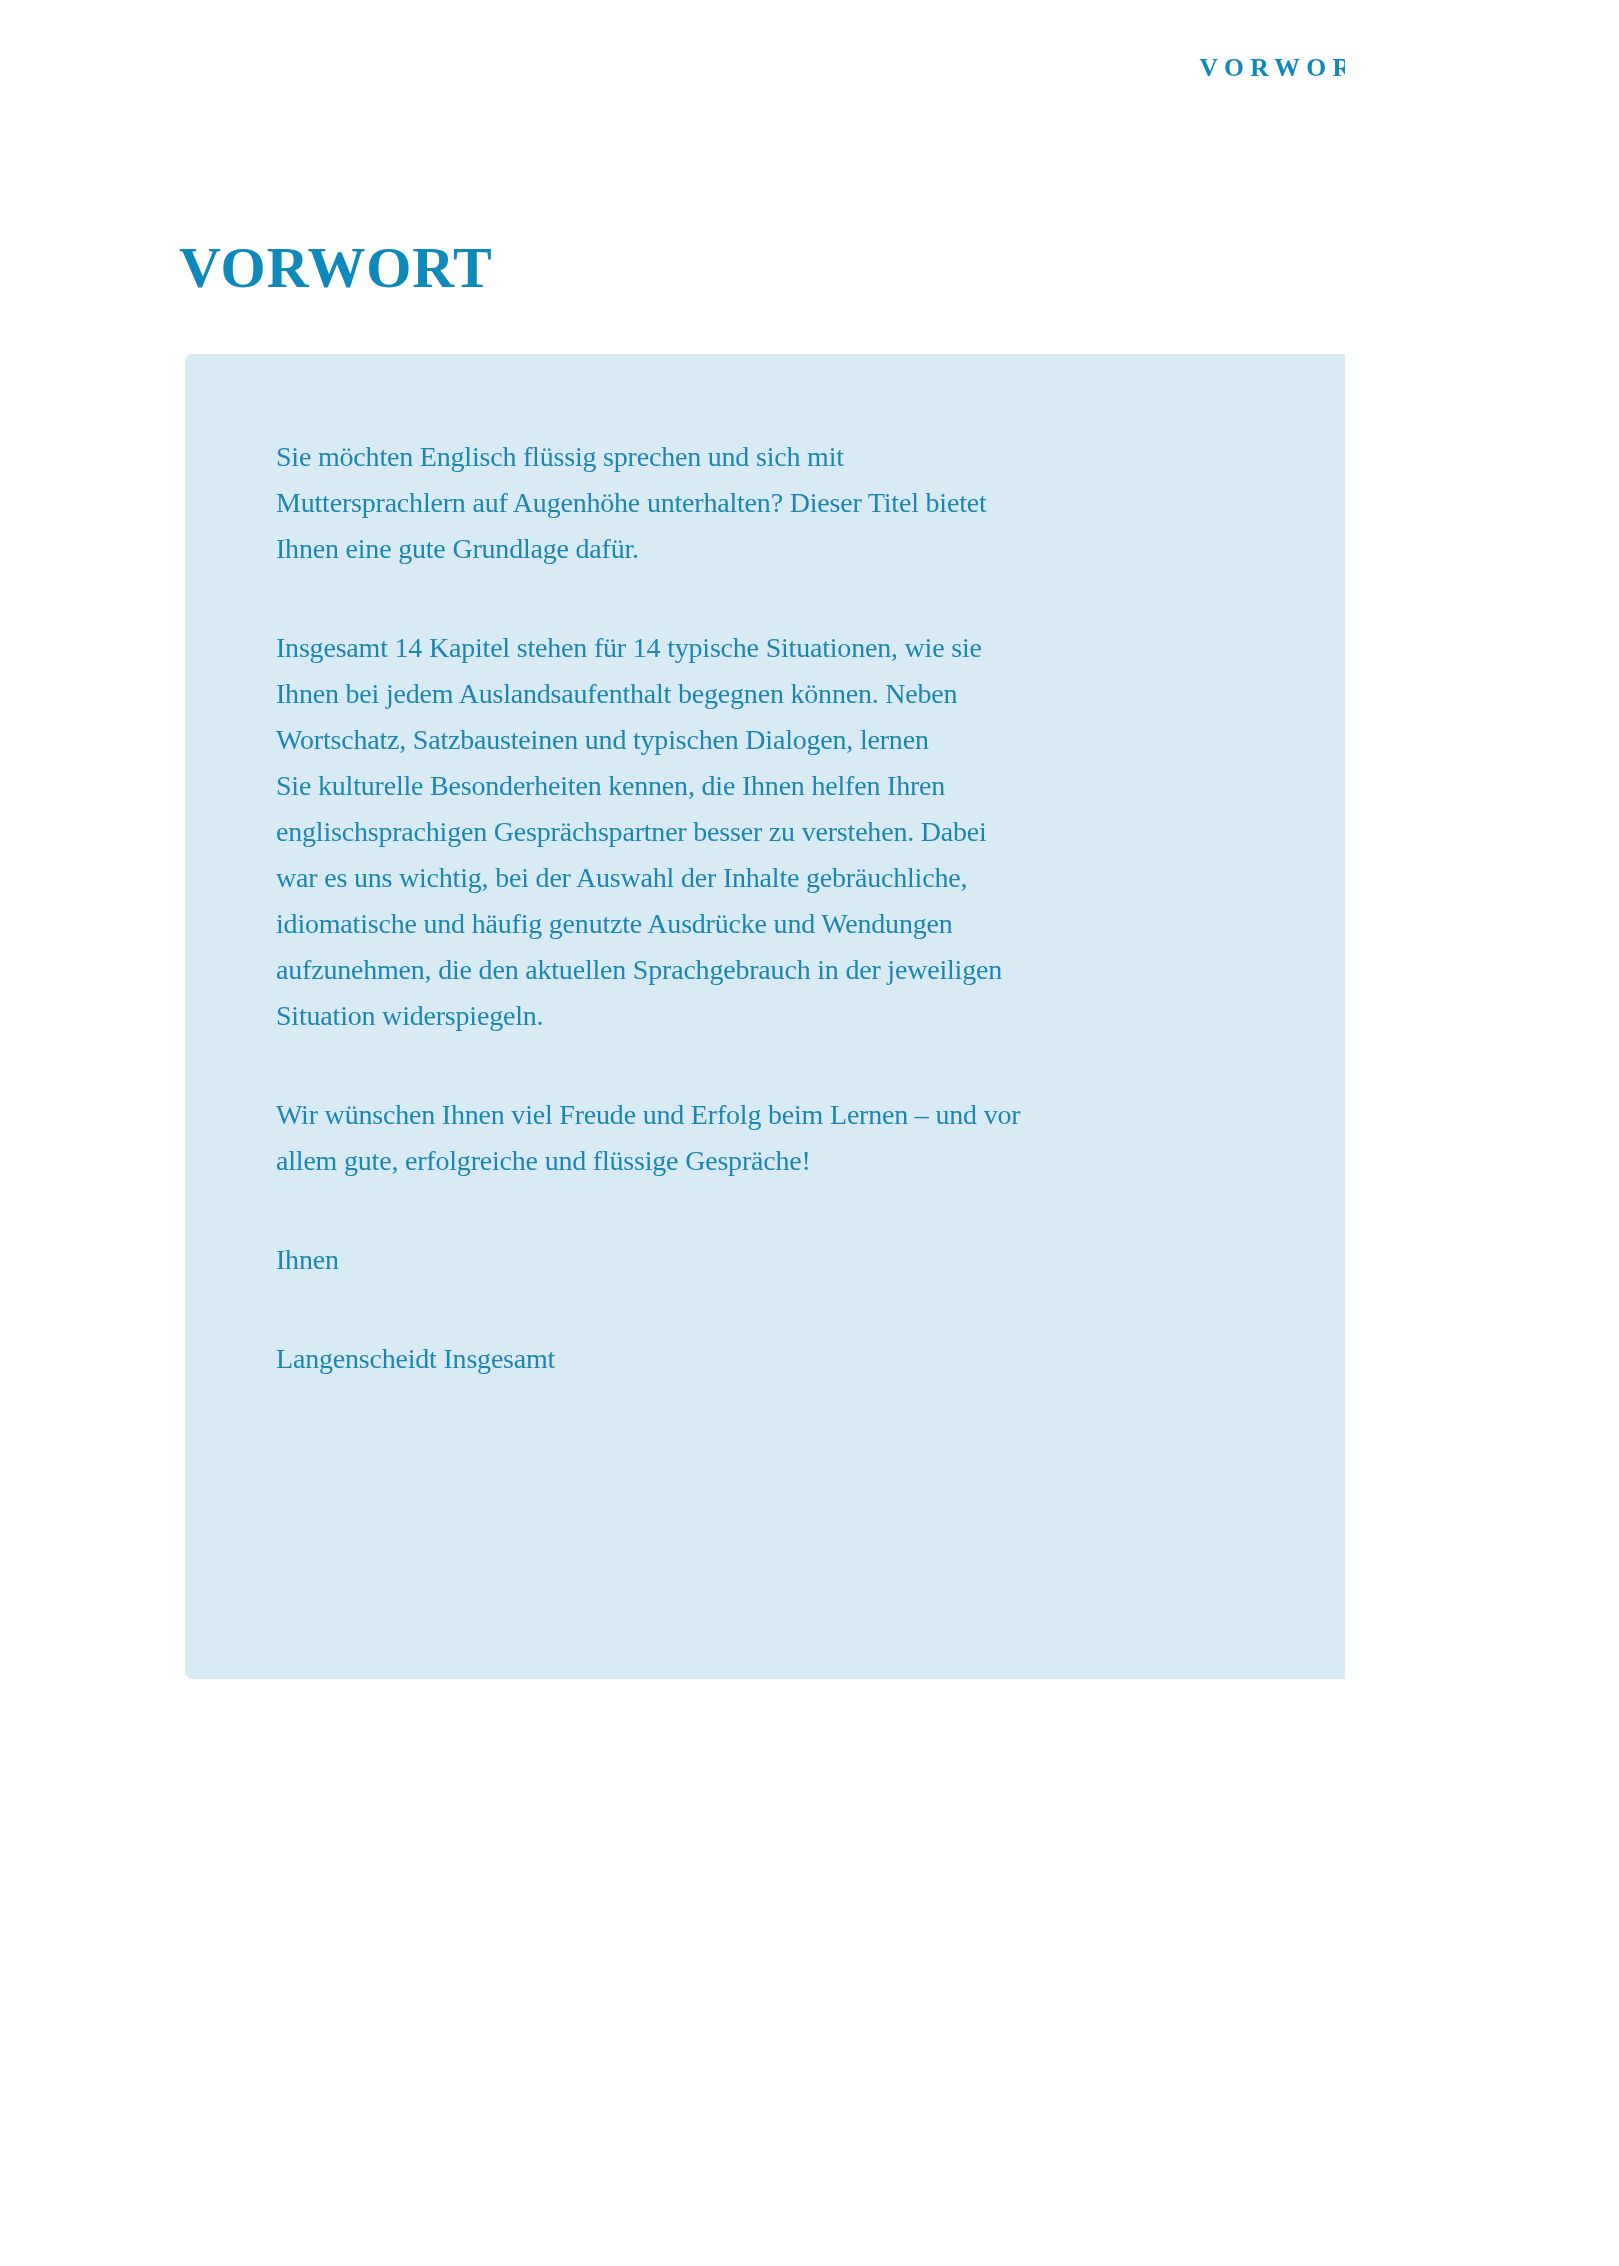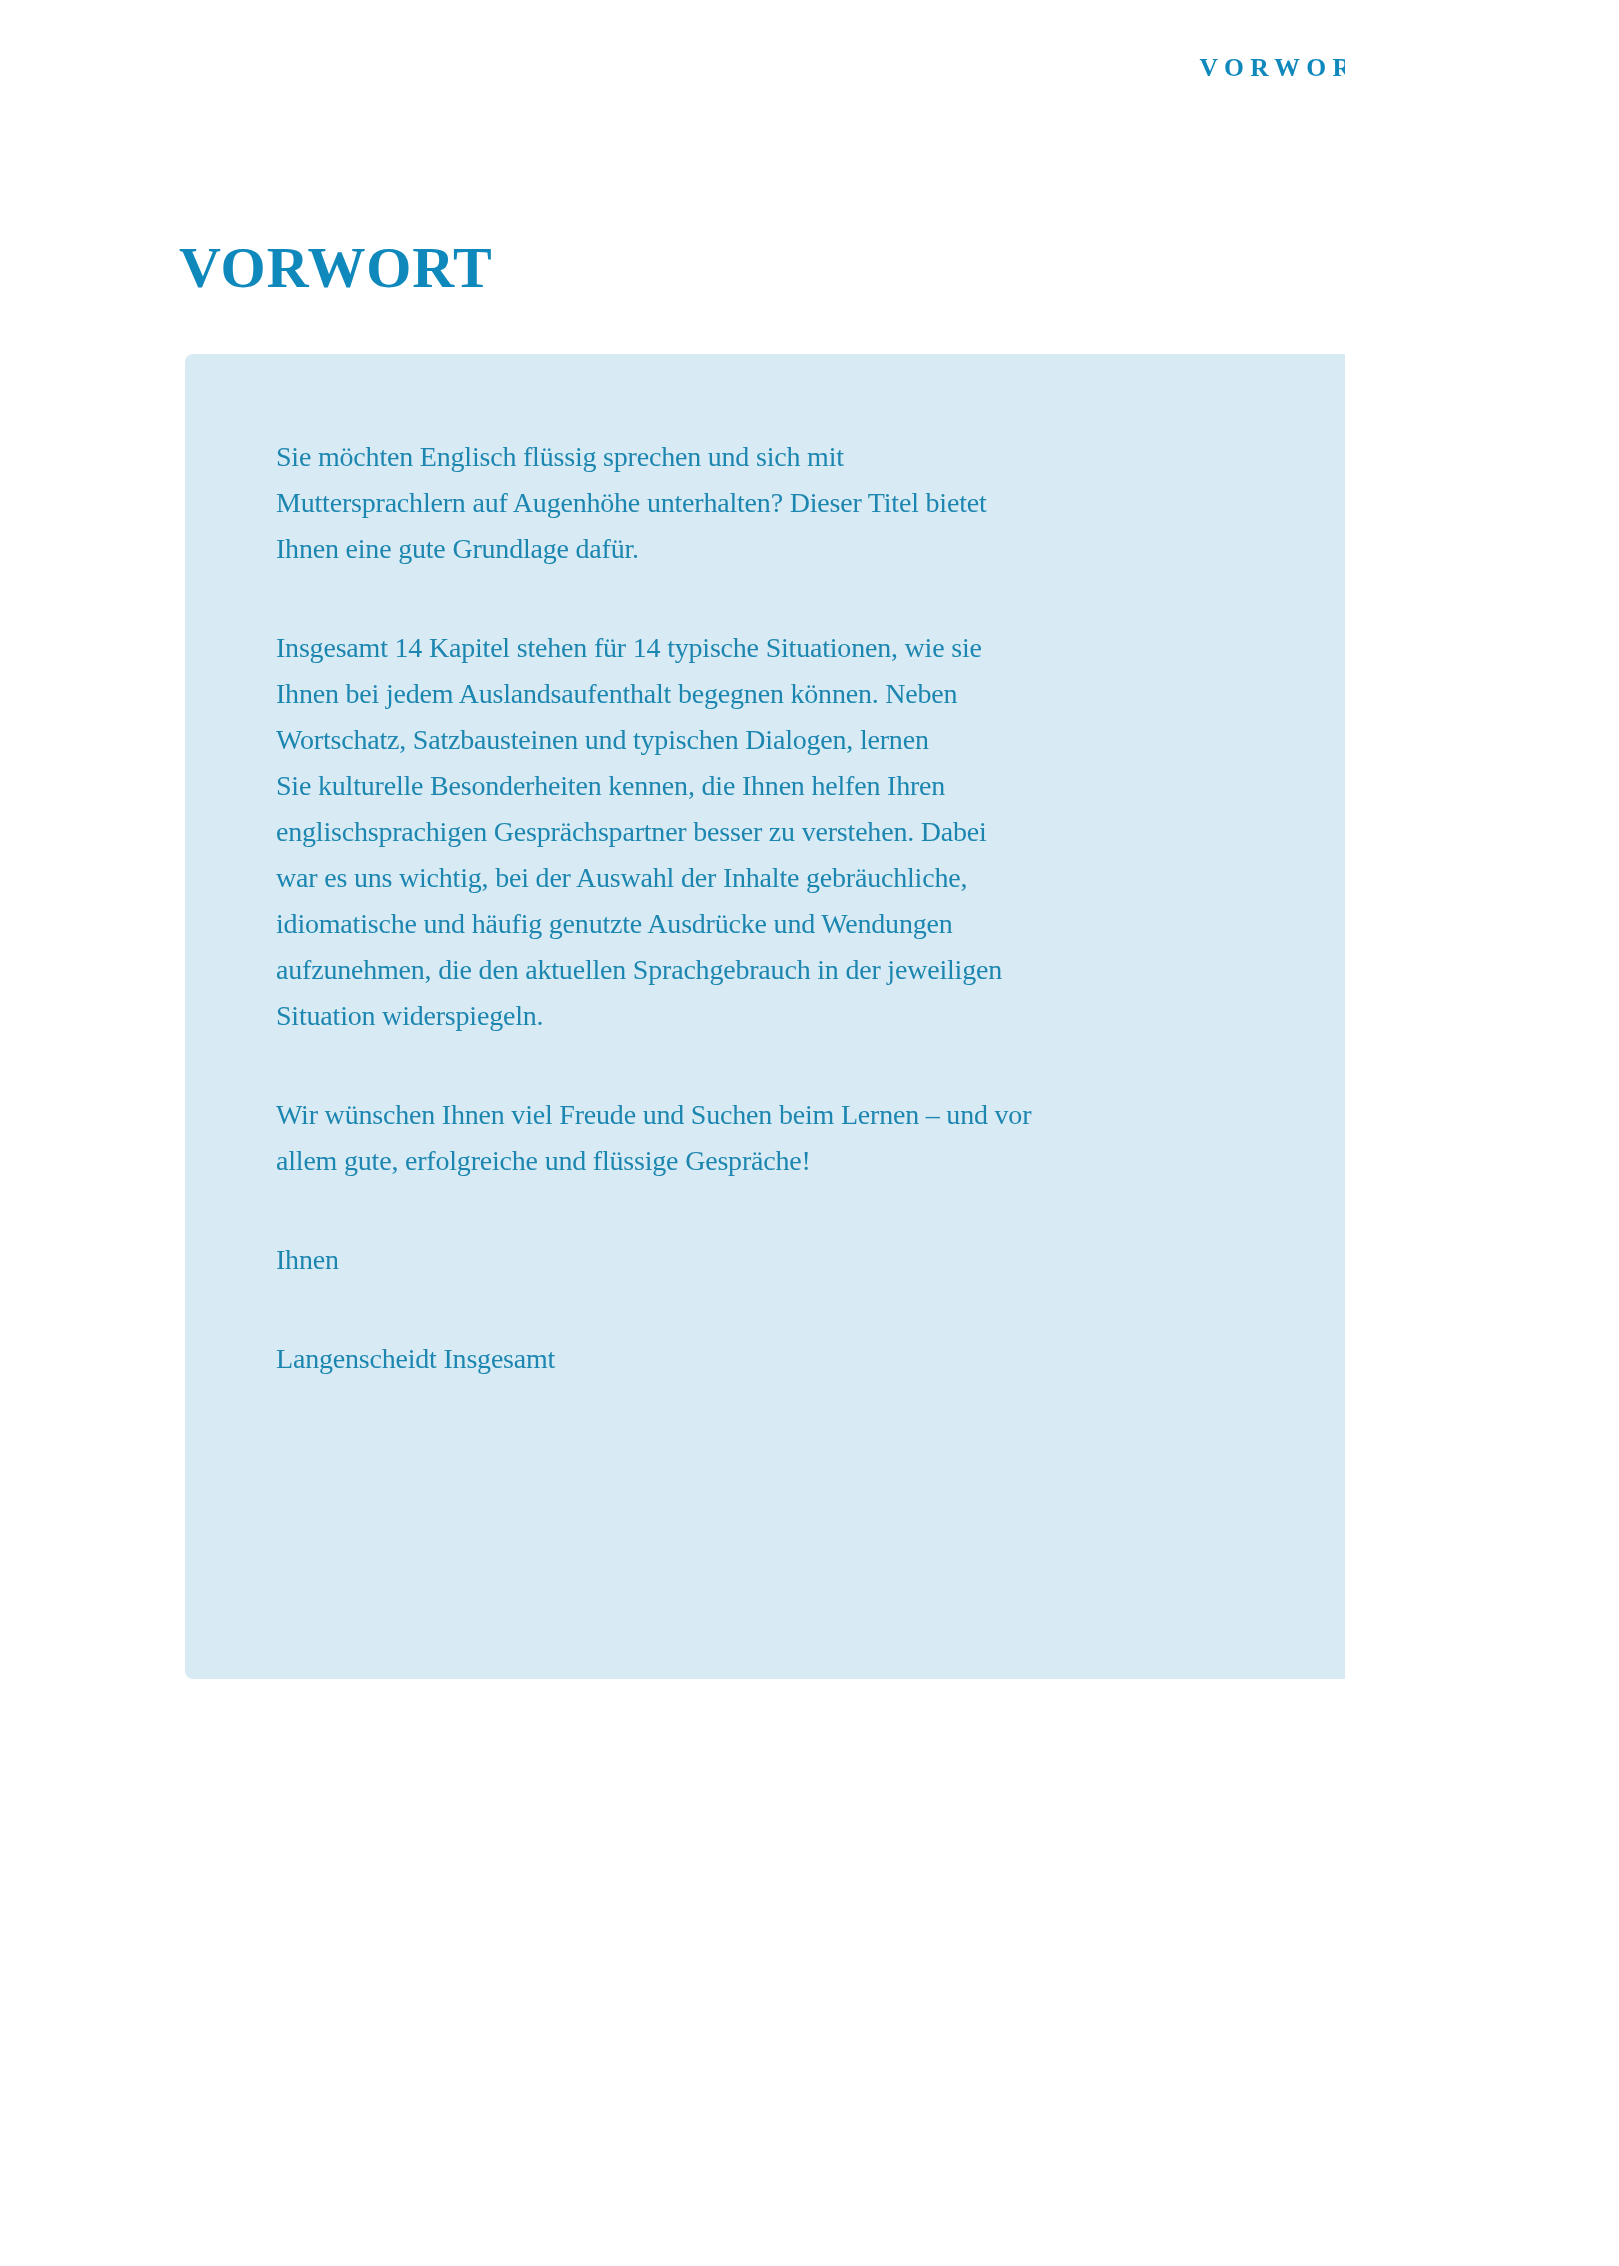--- a/index.html
+++ b/index.html
@@ -103,20 +103,20 @@
 Ihnen eine gute Grundlage dafür.</p>
     <p class="para">Insgesamt 14 Kapitel stehen für 14 typische Situationen, wie sie
 Ihnen bei jedem Auslandsaufenthalt begegnen können. Neben
 Wortschatz, Satzbausteinen und typischen Dialogen, lernen
 Sie kulturelle Besonderheiten kennen, die Ihnen helfen Ihren
 englischsprachigen Gesprächspartner besser zu verstehen. Dabei
 war es uns wichtig, bei der Auswahl der Inhalte gebräuchliche,
 idiomatische und häufig genutzte Ausdrücke und Wendungen
 aufzunehmen, die den aktuellen Sprachgebrauch in der jeweiligen
 Situation widerspiegeln.</p>
-    <p class="para">Wir wünschen Ihnen viel Freude und Suchen beim Lernen – und vor
+    <p class="para">Wir wünschen Ihnen viel Freude und Erfolg beim Lernen – und vor
 allem gute, erfolgreiche und flüssige Gespräche!</p>
     <p class="para">Ihnen</p>
     <p class="para">Langenscheidt Insgesamt</p>
   </section>
 
 </div>
 
 
 </body></html>

